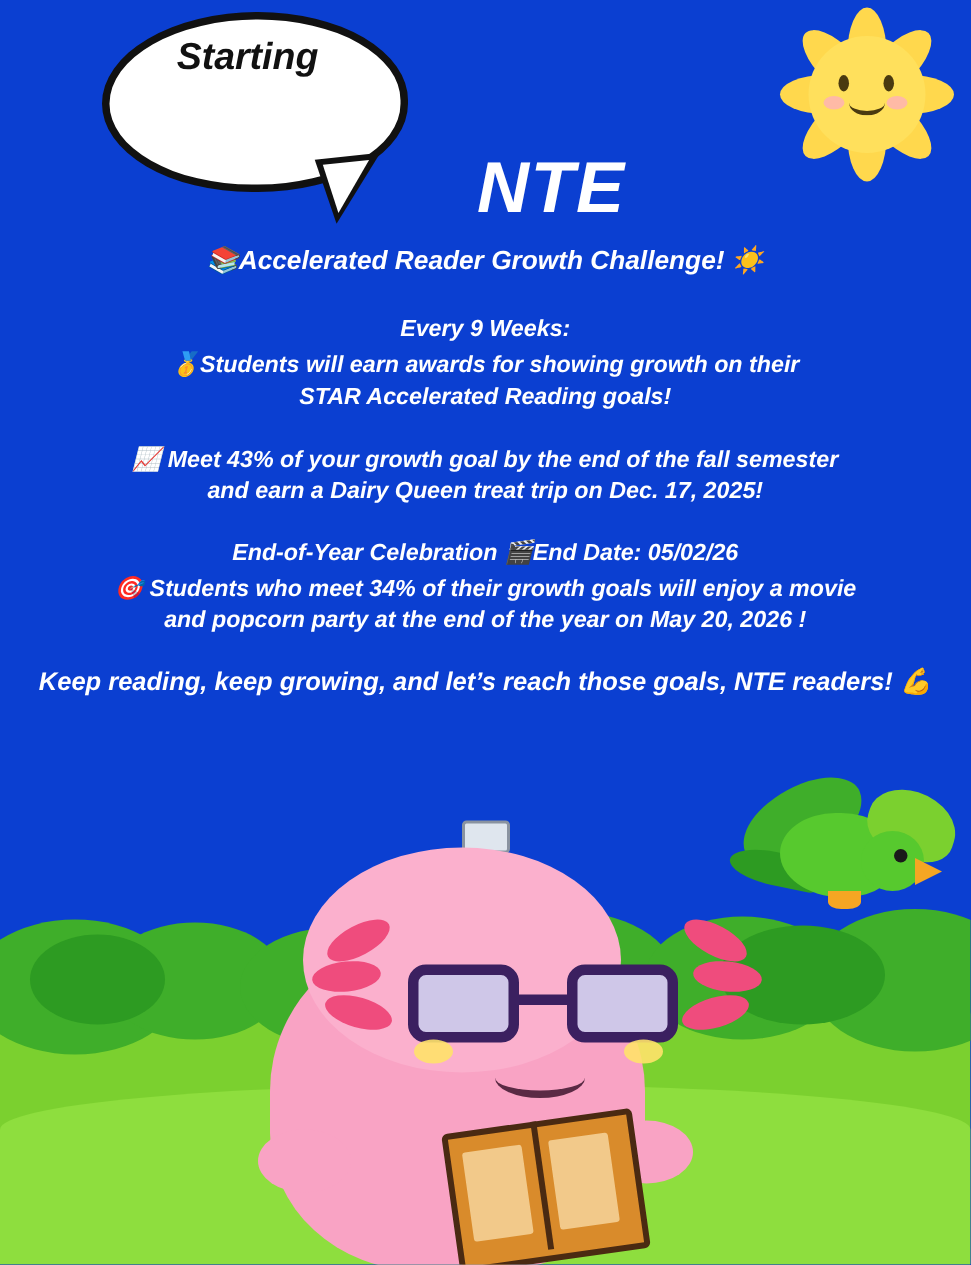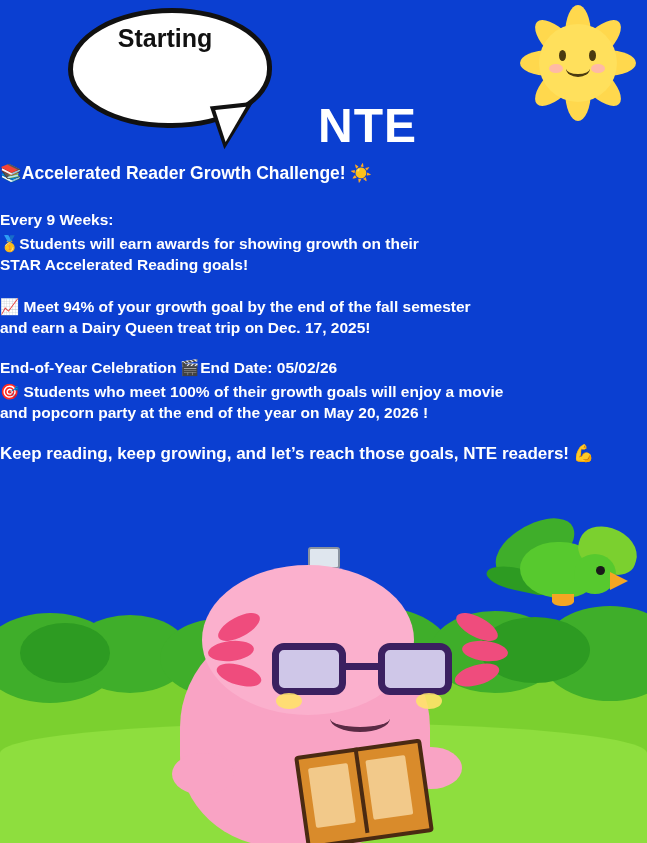--- a/index.html
+++ b/index.html
@@ -12,20 +12,21 @@
     font-family: "Liberation Sans", sans-serif;
     background: #0b3fd1;
     overflow: hidden;
   }
   .poster {
     position: relative;
     width: 647px;
     height: 843px;
     background: linear-gradient(#0b3fd1 0%, #0b3fd1 62%, #0b3fd1 62%);
     overflow: hidden;
+    font-style: italic;
   }
 
   
   .ground {
     position: absolute;
     left: 0;
     bottom: 0;
     width: 647px;
     height: 200px;
     background: #7bd02f;
@@ -189,20 +190,21 @@
     letter-spacing: 1px;
     padding-left: 44px;
   }
 
   
   .content {
     position: absolute;
     left: 0;
     top: 162px;
     width: 647px;
+    text-align: center;
     color: #ffffff;
   }
   .line {
     font-weight: bold;
     line-height: 1.32;
   }
   .l-challenge {
     font-size: 17.5px;
     margin-bottom: 26px;
   }
@@ -484,27 +486,27 @@
   <div class="content">
     <div class="line l-challenge">📚Accelerated Reader Growth Challenge! ☀️</div>
 
     <div class="block">
       <div class="sub-head">Every 9 Weeks:</div>
       <div class="sub-body">🥇Students will earn awards for showing growth on their</div>
       <div class="sub-body">STAR Accelerated Reading goals!</div>
     </div>
 
     <div class="block">
-      <div class="sub-body">📈 Meet 94% of your growth goal by the end of the fall semester</div>
+      <div class="sub-body">📈 Meet 43% of your growth goal by the end of the fall semester</div>
       <div class="sub-body">and earn a Dairy Queen treat trip on Dec. 17, 2025!</div>
     </div>
 
     <div class="block">
       <div class="sub-head">End-of-Year Celebration 🎬End Date: 05/02/26</div>
-      <div class="sub-body">🎯 Students who meet 100% of their growth goals will enjoy a movie</div>
+      <div class="sub-body">🎯 Students who meet 34% of their growth goals will enjoy a movie</div>
       <div class="sub-body">and popcorn party at the end of the year on May 20, 2026 !</div>
     </div>
 
     <div class="line l-closing">Keep reading, keep growing, and let’s reach those goals, NTE readers! 💪</div>
   </div>
 
   <div class="axolotl">
     <div class="open-book-small"></div>
     <div class="ax-body"></div>
     <div class="ax-head">

